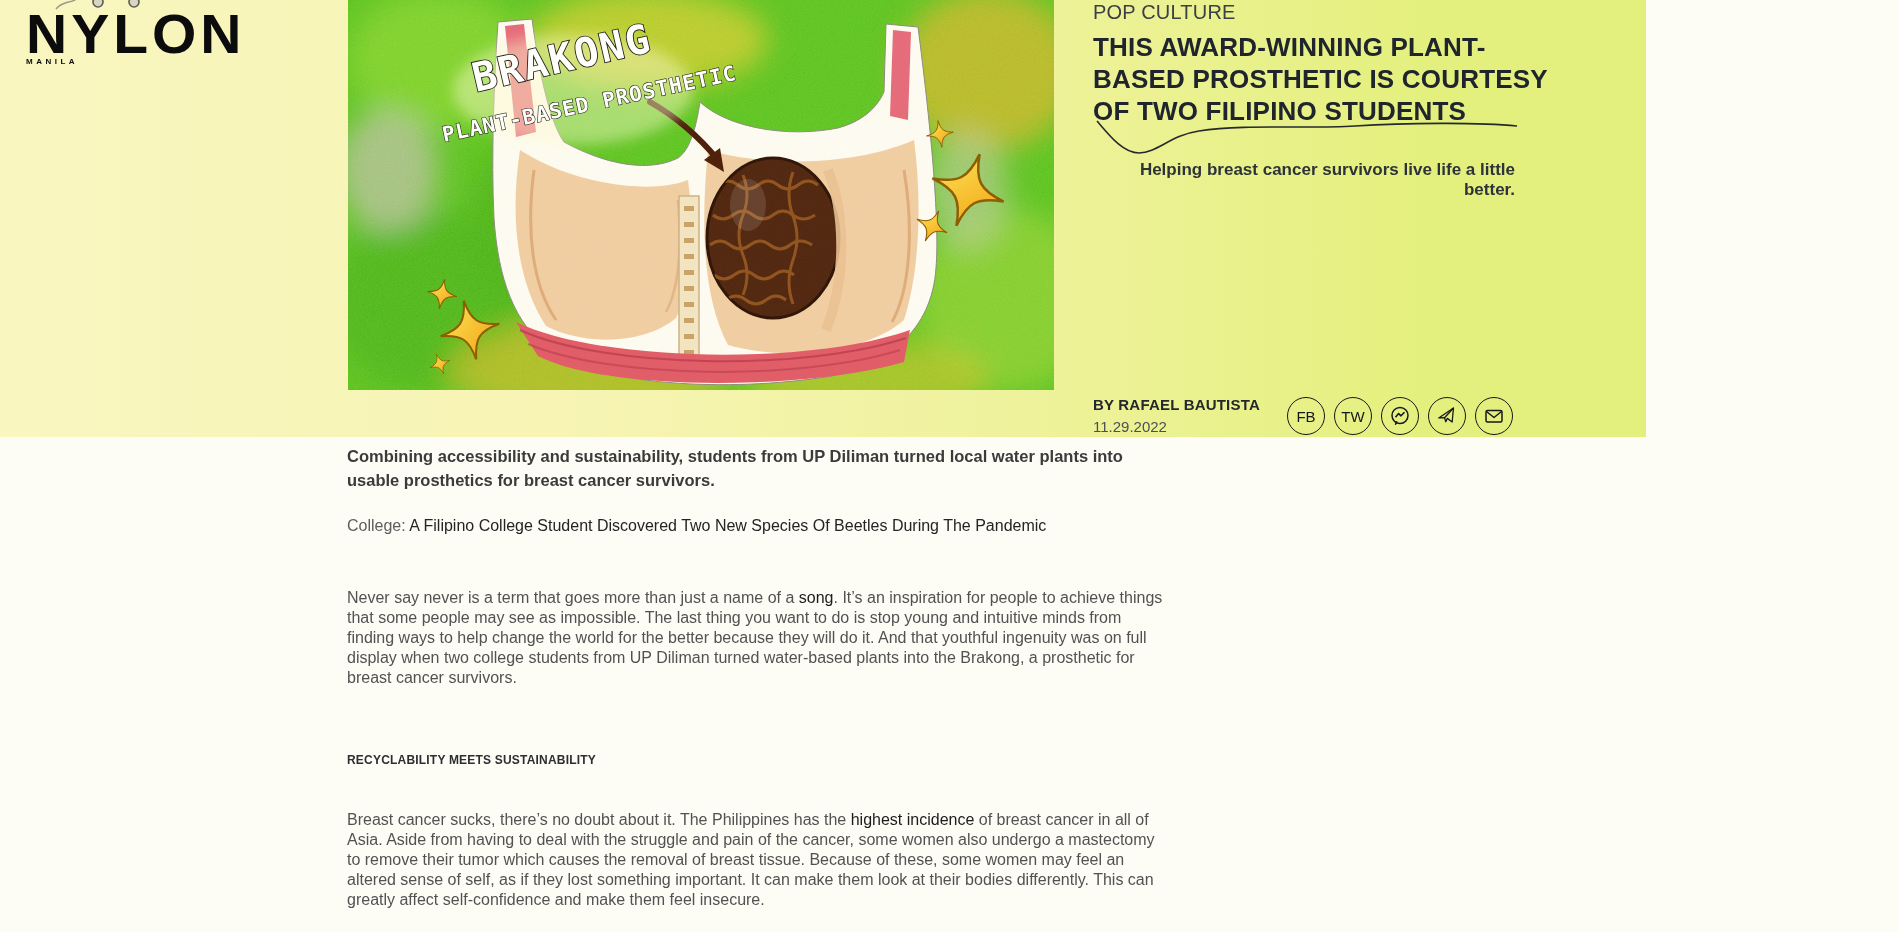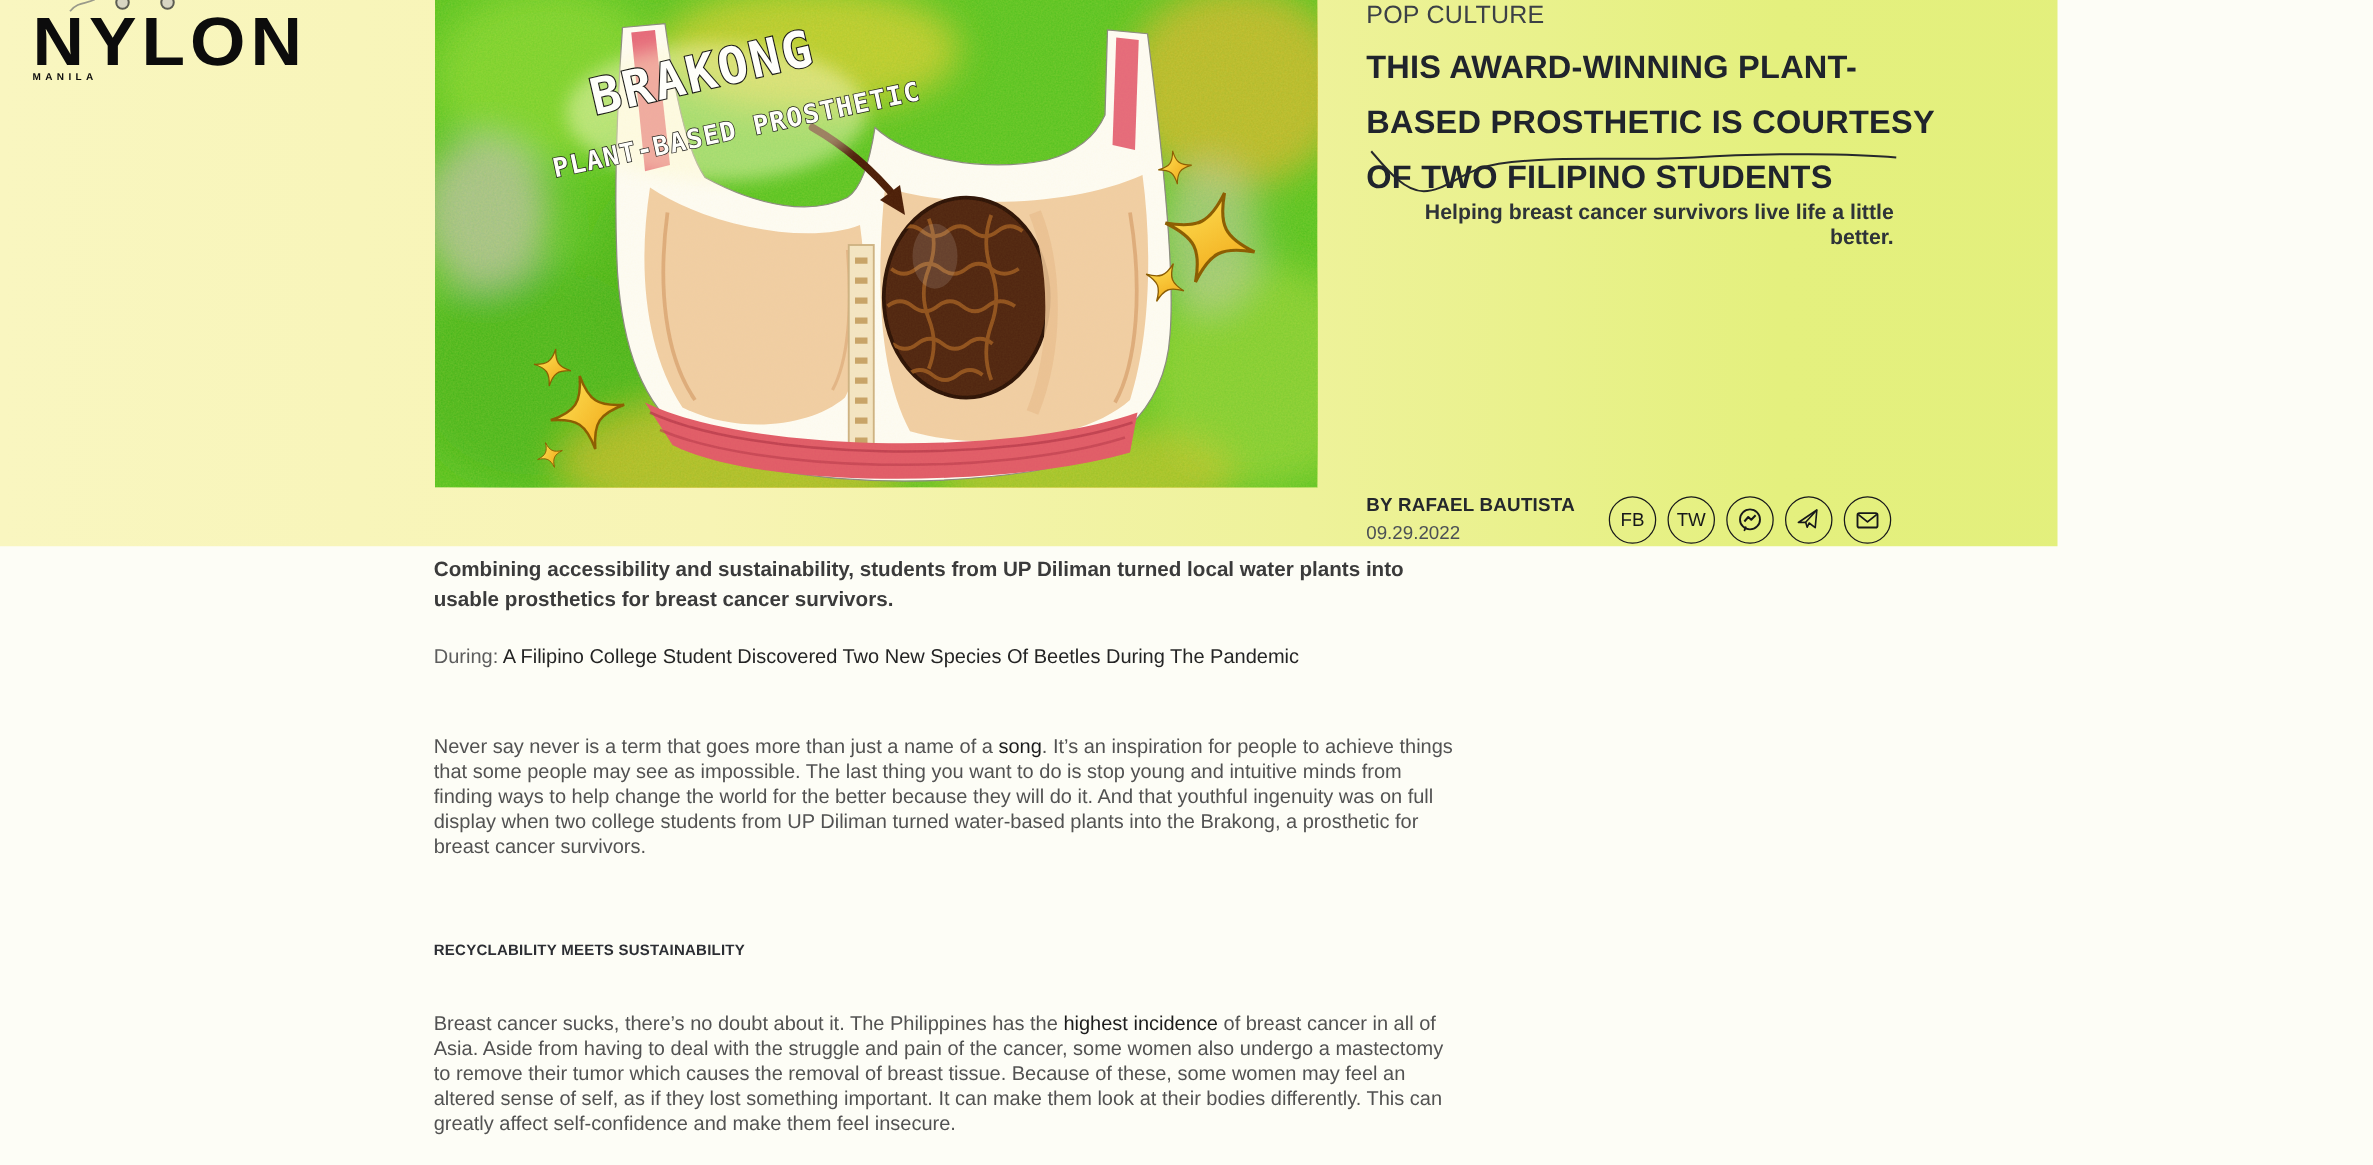--- a/index.html
+++ b/index.html
@@ -23,21 +23,21 @@
   .hamburger { position:absolute; left:1832px; top:27px; width:35px; height:21px; cursor:pointer;
                display:flex; flex-direction:column; justify-content:space-between; }
   .hamburger span { display:block; height:3.6px; background:#101010; border-radius:1px; }
 
   
   .hero { position:absolute; left:348px; top:0; width:706px; height:390px; }
 
   
   .rightcol { position:absolute; left:1093px; top:0; width:460px; }
   .category { font-size:20px; font-weight:400; color:#3c4046; letter-spacing:0.2px; margin-top:1px; }
-  .headline { margin-top:7px; width:460px; font-size:26px; line-height:44px; font-weight:700;
+  .headline { margin-top:7px; width:460px; font-size:26px; line-height:32px; font-weight:700;
               color:#20242c; letter-spacing:0.2px; }
   .squiggle { position:absolute; left:2px; top:113px; }
   .dek { position:absolute; left:0; top:160px; width:422px; text-align:right; font-size:17px;
          font-weight:600; color:#2e3338; }
 
   
   .byline { position:absolute; left:1093px; top:396px; }
   .byline .author { font-size:15px; font-weight:700; color:#24272c; letter-spacing:0.2px; }
   .byline .date { margin-top:5px; font-size:15px; color:#4c5055; }
   .share { position:absolute; left:1287px; top:397px; display:flex; gap:9px; }
@@ -205,21 +205,21 @@
     <div class="category">POP CULTURE</div>
     <h1 class="headline">THIS AWARD-WINNING PLANT-BASED PROSTHETIC IS COURTESY OF TWO FILIPINO STUDENTS</h1>
     <svg class="squiggle" width="424" height="48" viewBox="0 0 424 48">
       <path d="M2,8 C14,22 28,40 44,40 C62,40 76,22 104,18 C150,11 210,16 260,13 C320,9 390,10 422,13" fill="none" stroke="#26282c" stroke-width="1.6"></path>
     </svg>
     <div class="dek">Helping breast cancer survivors live life a little better.</div>
   </div>
 
   <div class="byline">
     <div class="author">BY RAFAEL BAUTISTA</div>
-    <div class="date">09.29.2022</div>
+    <div class="date">11.29.2022</div>
   </div>
 
   <div class="share">
     <div class="circ">
       <span>FB</span>
     </div>
     <div class="circ">
       <span>TW</span>
     </div>
     <div class="circ">
@@ -241,21 +241,21 @@
       <svg width="22" height="22" viewBox="0 0 22 22">
         <rect x="3" y="5.5" width="16" height="11.5" rx="1.5" fill="none" stroke="#17181a" stroke-width="1.5"></rect>
         <path d="M3.5,6.5 L11,12.5 L18.5,6.5" fill="none" stroke="#17181a" stroke-width="1.5" stroke-linejoin="round"></path>
       </svg>
     </div>
   </div>
 
   <div class="article">
     <p class="standfirst">Combining accessibility and sustainability, students from UP Diliman turned local water plants into usable prosthetics for breast cancer survivors.</p>
 
-    <p class="related"><span>During: </span><a>A Filipino College Student Discovered Two New Species Of Beetles During The Pandemic</a></p>
+    <p class="related"><span>College: </span><a>A Filipino College Student Discovered Two New Species Of Beetles During The Pandemic</a></p>
 
     <p class="bodytext p1"><span>Never say never is a term that goes more than just a name of a </span><a>song</a><span>. It’s an inspiration for people to achieve things that some people may see as impossible. The last thing you want to do is stop young and intuitive minds from finding ways to help change the world for the better because they will do it. And that youthful ingenuity was on full display when two college students from UP Diliman turned water-based plants into the Brakong, a prosthetic for breast cancer survivors.</span></p>
 
     <h2 class="sec-head">RECYCLABILITY MEETS SUSTAINABILITY</h2>
 
     <p class="bodytext p2"><span>Breast cancer sucks, there’s no doubt about it. The Philippines has the </span><a>highest incidence</a><span> of breast cancer in all of Asia. Aside from having to deal with the struggle and pain of the cancer, some women also undergo a mastectomy to remove their tumor which causes the removal of breast tissue. Because of these, some women may feel an altered sense of self, as if they lost something important. It can make them look at their bodies differently. This can greatly affect self-confidence and make them feel insecure.</span></p>
   </div>
 
 </div>
 

